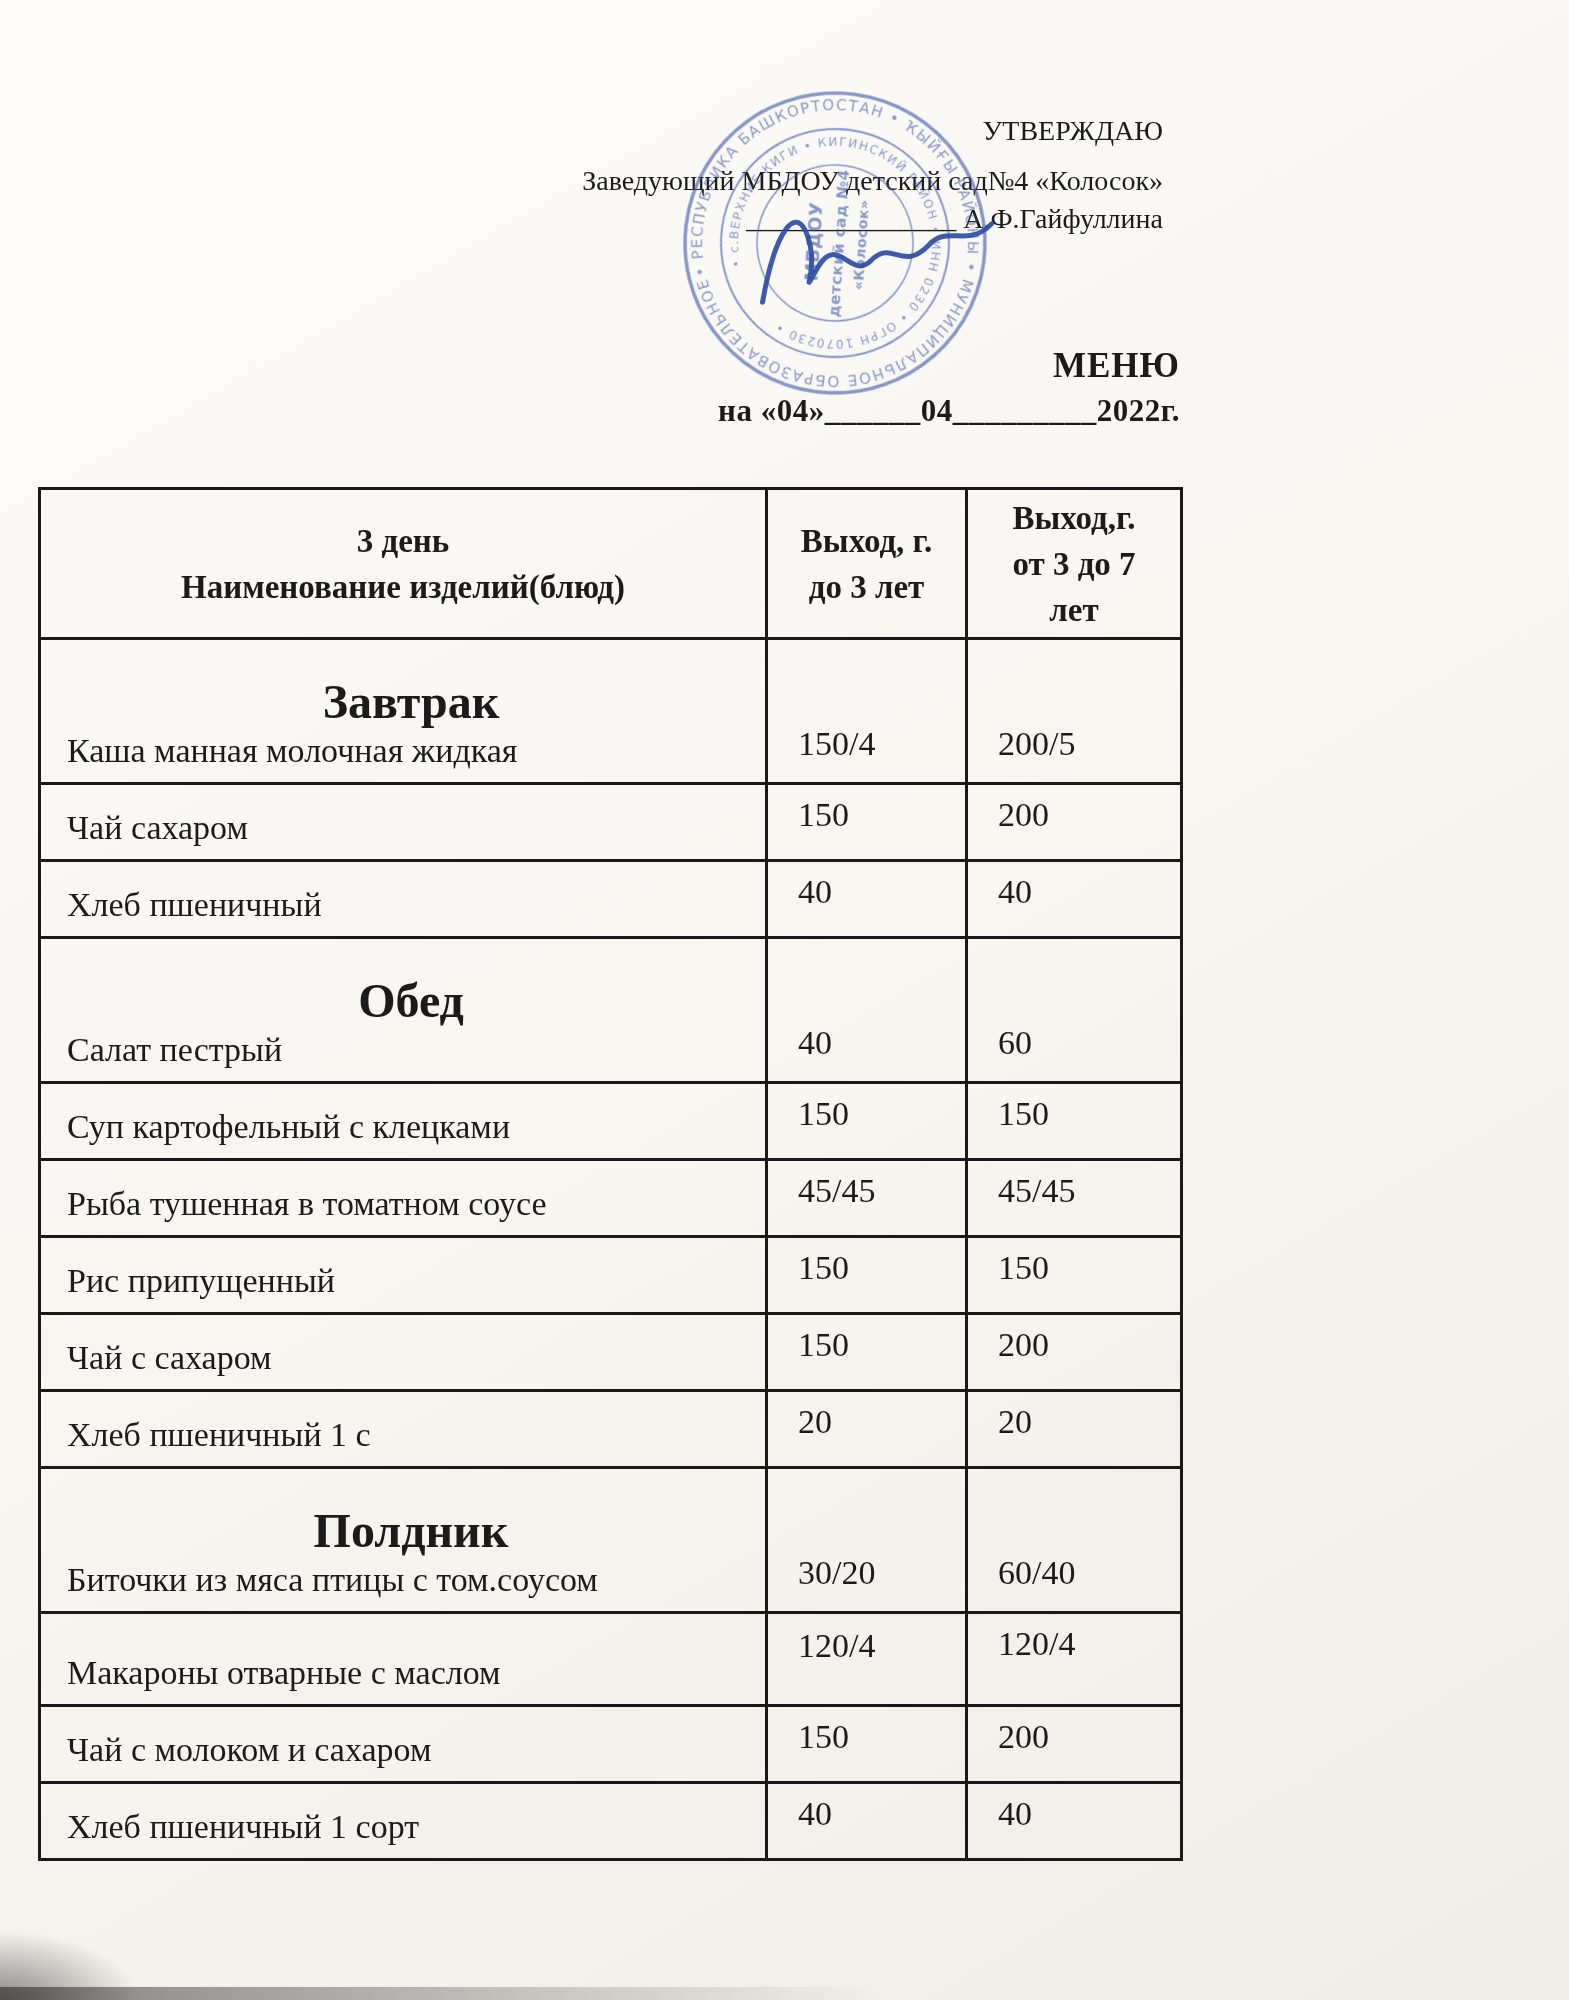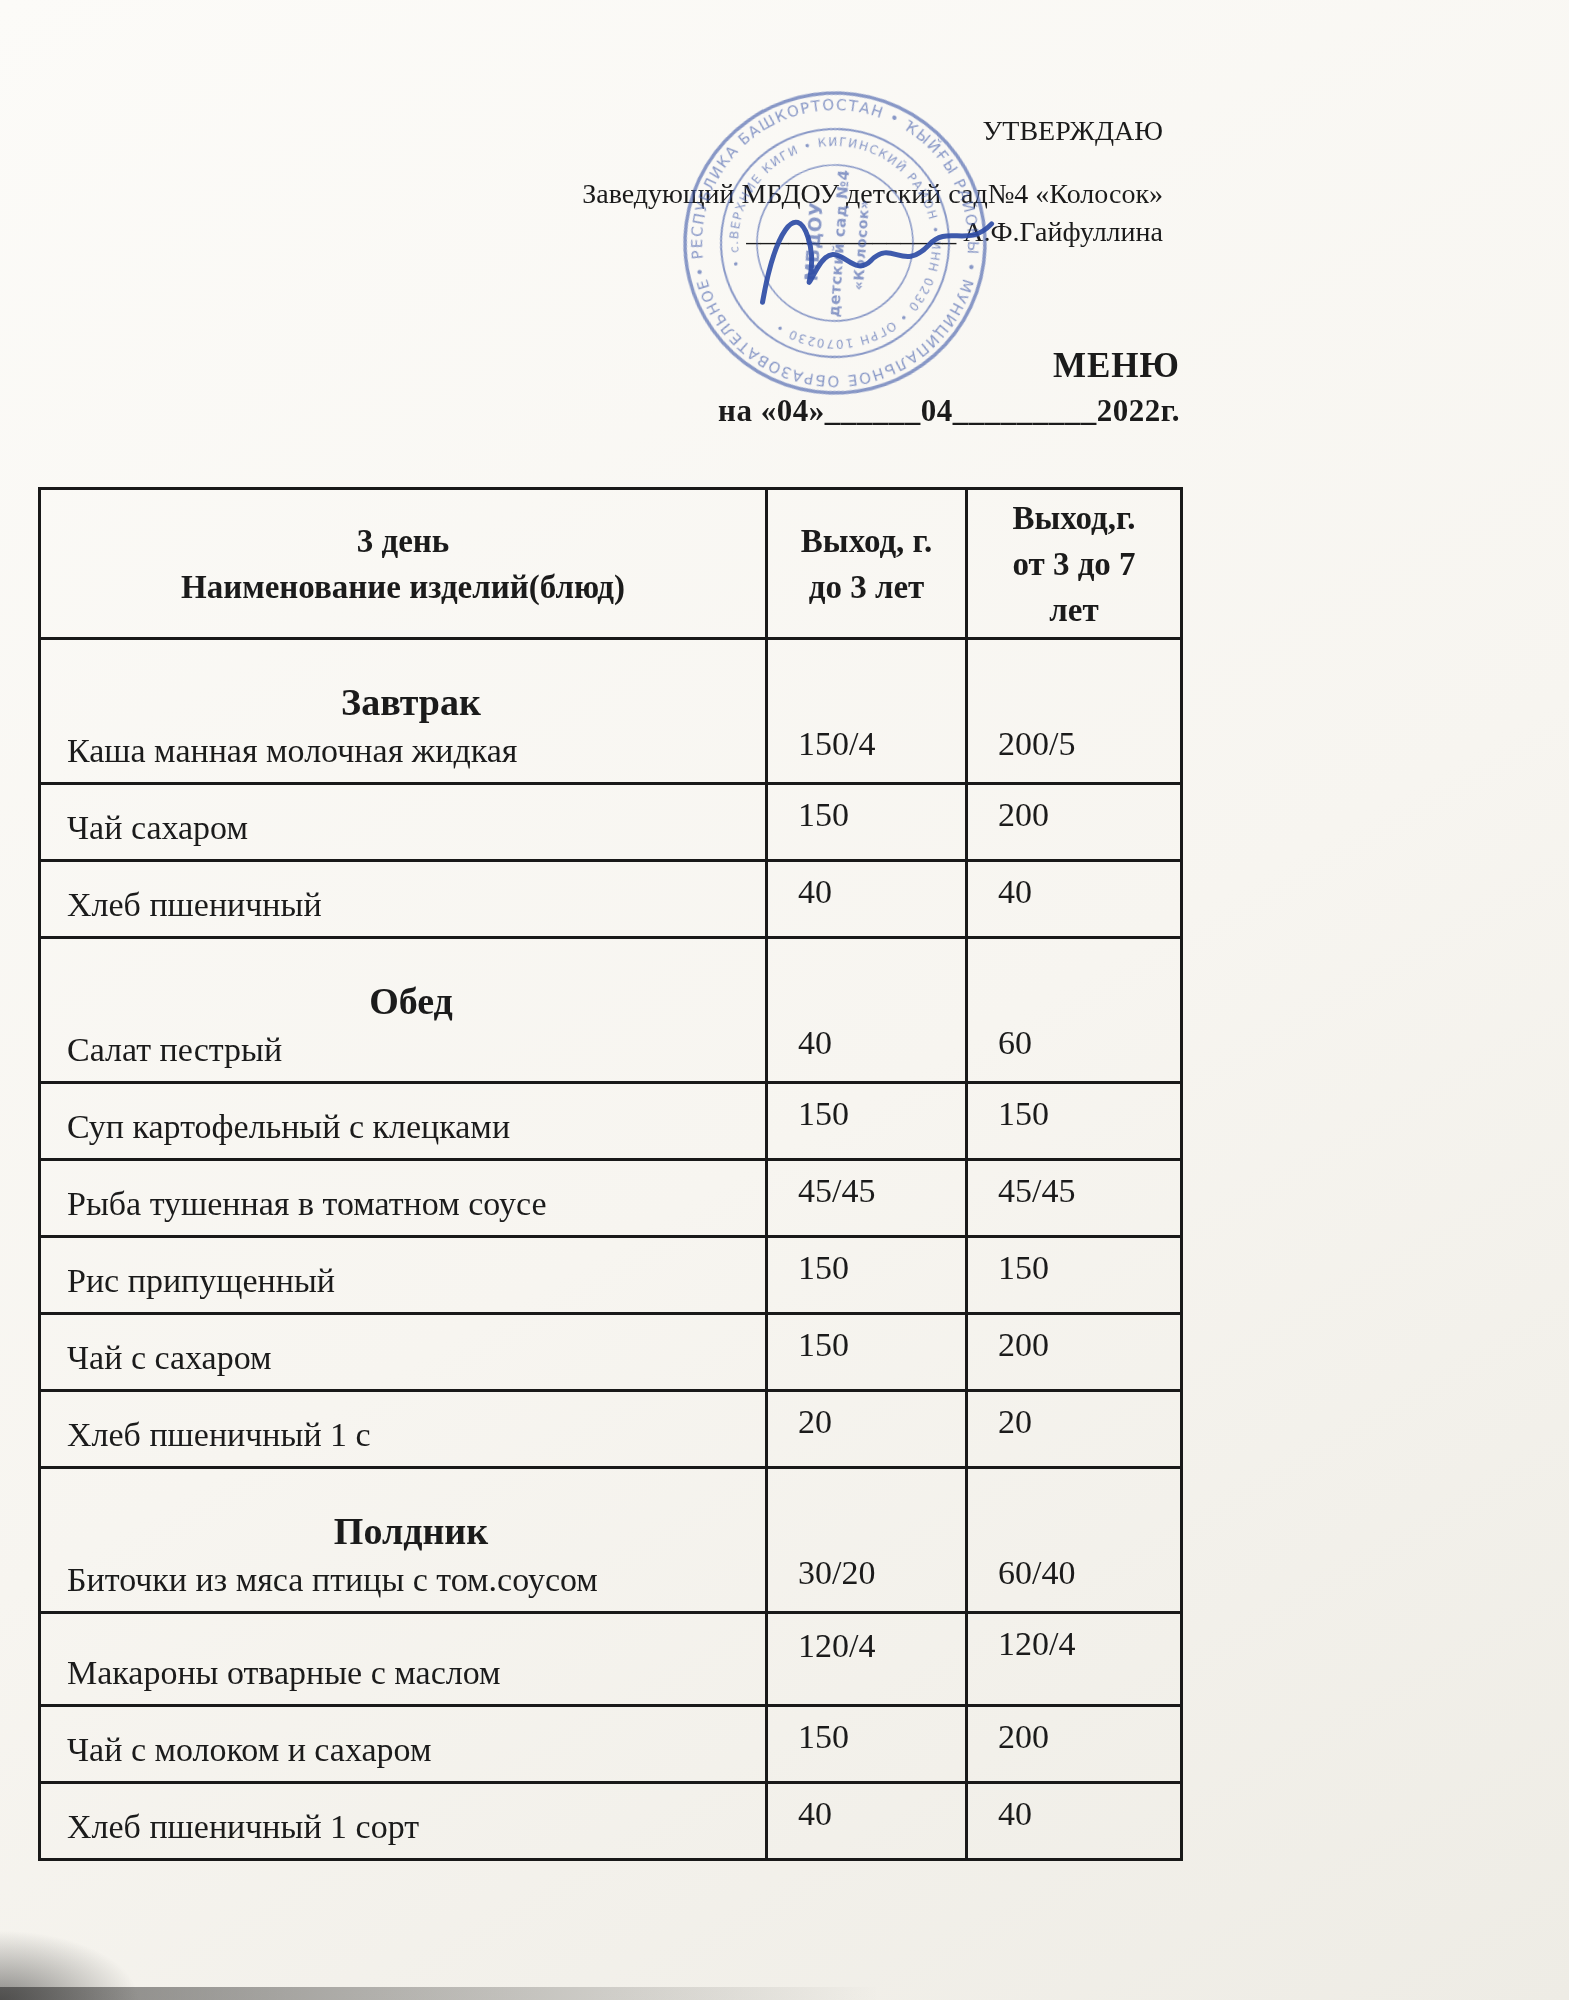--- a/index.html
+++ b/index.html
@@ -15,21 +15,21 @@
     background:linear-gradient(150deg,#fcfbf8 0%,#f7f5f0 55%,#eeece5 100%);
     overflow:hidden;
   }
 
   
   .approval {
     position:absolute; top:112px; right:406px;
     text-align:right; font-size:28px; line-height:38px;
     white-space:nowrap;
   }
-  .appr-title { margin-bottom:25px; }
+  .appr-title { margin-bottom:12px; }
 
   
   .stamp-wrap {
     position:absolute; left:668px; top:76px;
     width:334px; height:334px;
     opacity:.6;
     transform:rotate(-14deg);
     filter:blur(0.3px);
   }
   .stamp-wrap svg text {
@@ -67,21 +67,21 @@
   .menu-table th {
     font-size:33px; font-weight:bold; text-align:center;
     vertical-align:middle; white-space:pre-line; line-height:46px;
     padding:0 6px;
   }
   .menu-table tbody tr { height:77px; }
   .menu-table tbody tr.section-row { height:145px; }
 
   .dish-cell { vertical-align:bottom; padding:0 10px 8px 26px; }
   .section-title {
-    text-align:center; font-size:38px; font-weight:bold;
+    text-align:center; font-size:48px; font-weight:bold;
     line-height:52px;
   }
   .dish-name { font-size:34px; line-height:46px; }
 
   .val {
     font-size:34px; vertical-align:top;
     padding:8px 0 0 30px; line-height:44px;
   }
   .section-row .val { vertical-align:bottom; padding:0 0 16px 30px; }
   

